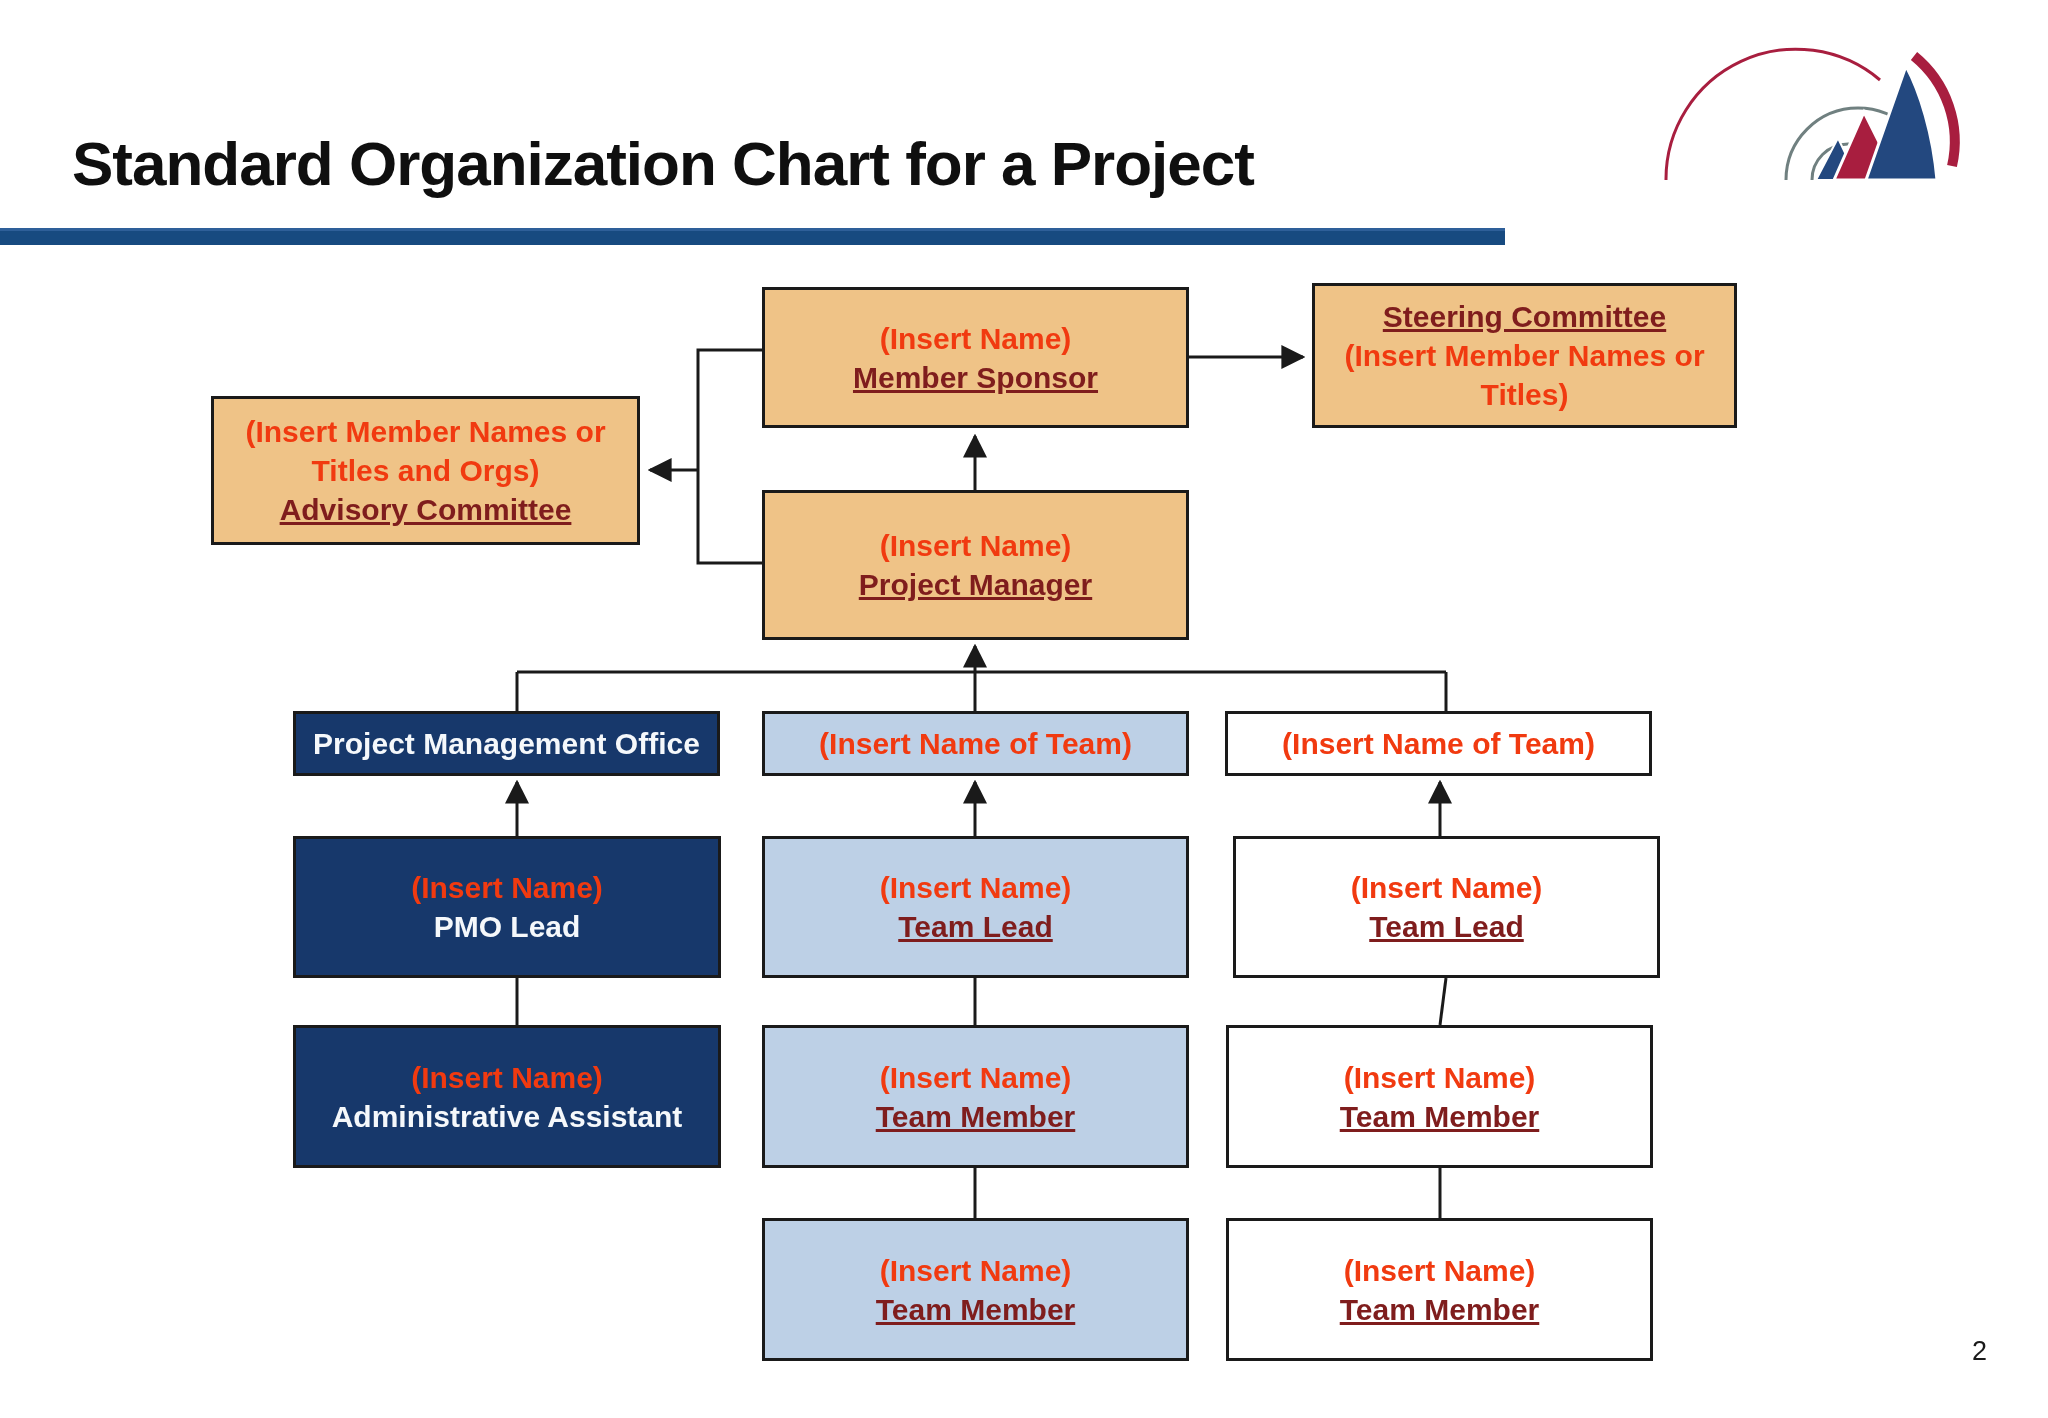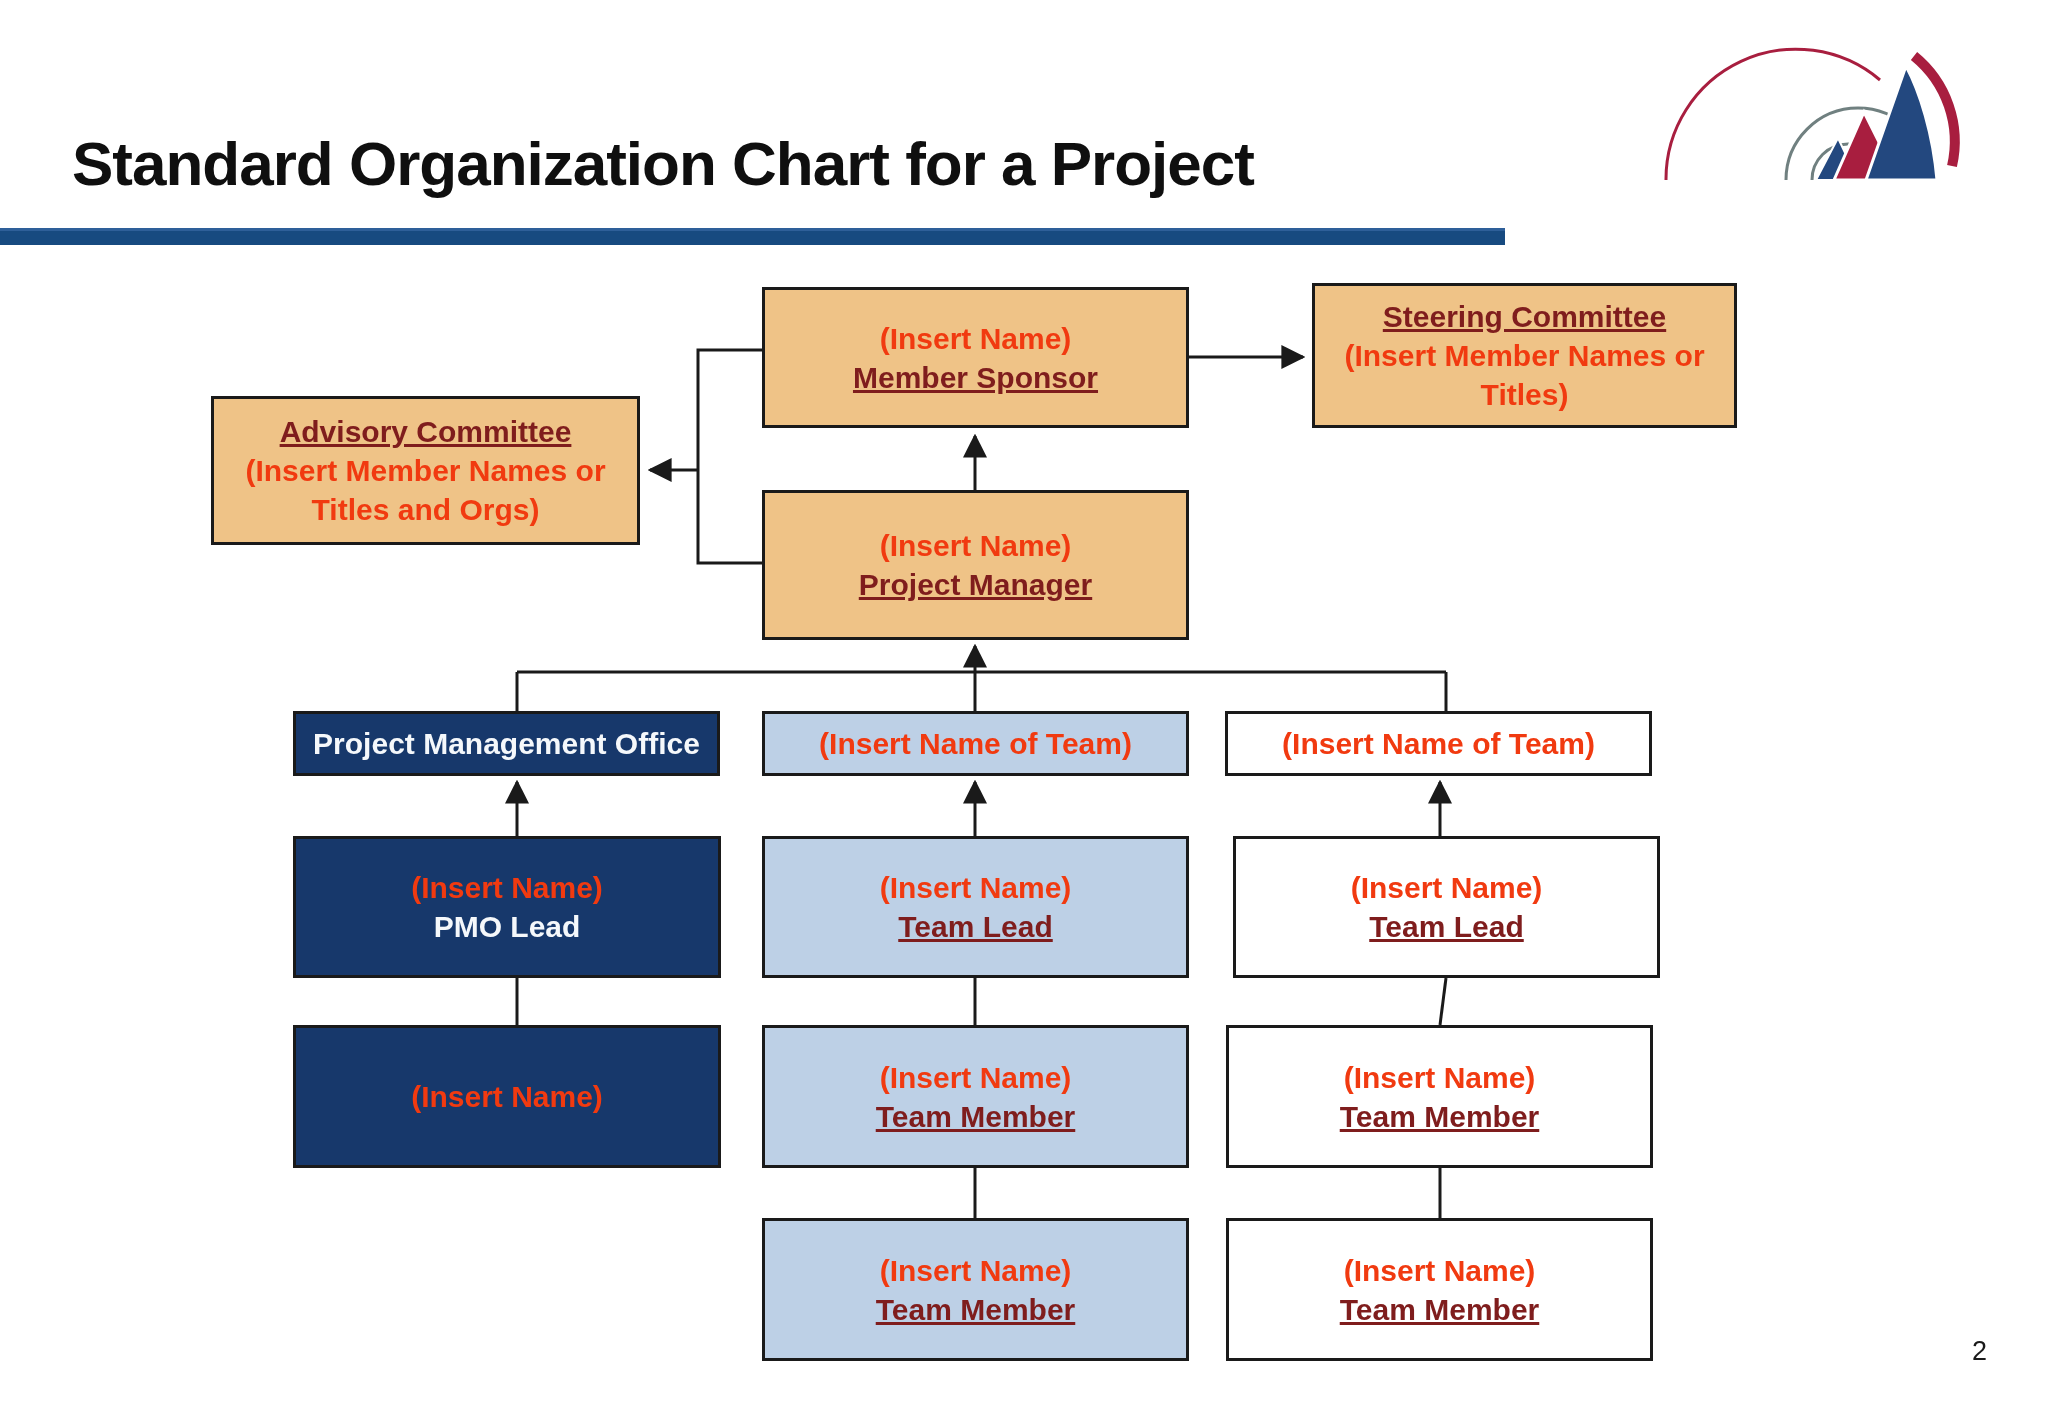--- a/index.html
+++ b/index.html
@@ -89,22 +89,22 @@
     <span class="ln red">(Insert Name)</span>
     <span class="ln black">Member Sponsor</span>
   </div>
 
   <div class="box tan" style="left:1312px;top:283px;width:425px;height:145px">
     <span class="ln black">Steering Committee</span>
     <span class="ln red">(Insert Member Names or Titles)</span>
   </div>
 
   <div class="box tan" style="left:211px;top:396px;width:429px;height:149px">
+    <span class="ln red">(Insert Member Names or Titles and Orgs)</span>
     <span class="ln black">Advisory Committee</span>
-    <span class="ln red">(Insert Member Names or Titles and Orgs)</span>
   </div>
 
   <div class="box tan" style="left:762px;top:490px;width:427px;height:150px">
     <span class="ln red">(Insert Name)</span>
     <span class="ln black">Project Manager</span>
   </div>
 
   <div class="box navy" style="left:293px;top:711px;width:427px;height:65px">
     <span class="ln whitetext">Project Management Office</span>
   </div>
@@ -123,20 +123,21 @@
     <span class="ln red">(Insert Name)</span>
     <span class="ln black">Team Lead</span>
   </div>
   <div class="box white" style="left:1233px;top:836px;width:427px;height:142px">
     <span class="ln red">(Insert Name)</span>
     <span class="ln black">Team Lead</span>
   </div>
 
   <div class="box navy" style="left:293px;top:1025px;width:428px;height:143px">
     <span class="ln red">(Insert Name)</span>
+    <span class="ln whitetext">Administrative Assistant</span>
   </div>
   <div class="box lightblue" style="left:762px;top:1025px;width:427px;height:143px">
     <span class="ln red">(Insert Name)</span>
     <span class="ln black">Team Member</span>
   </div>
   <div class="box white" style="left:1226px;top:1025px;width:427px;height:143px">
     <span class="ln red">(Insert Name)</span>
     <span class="ln black">Team Member</span>
   </div>
 

